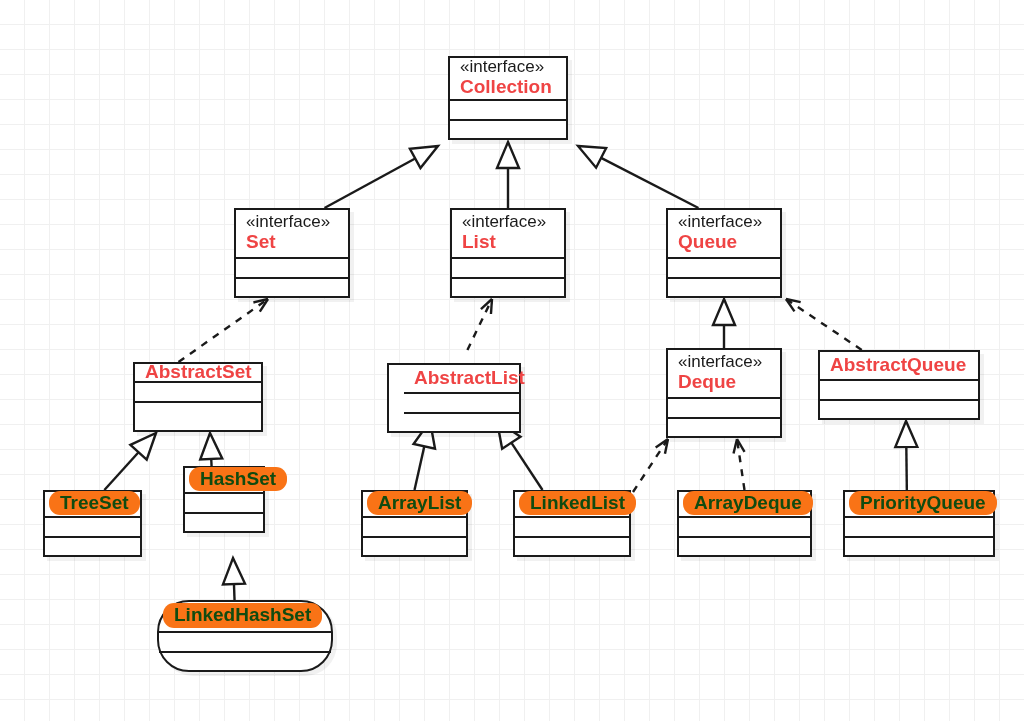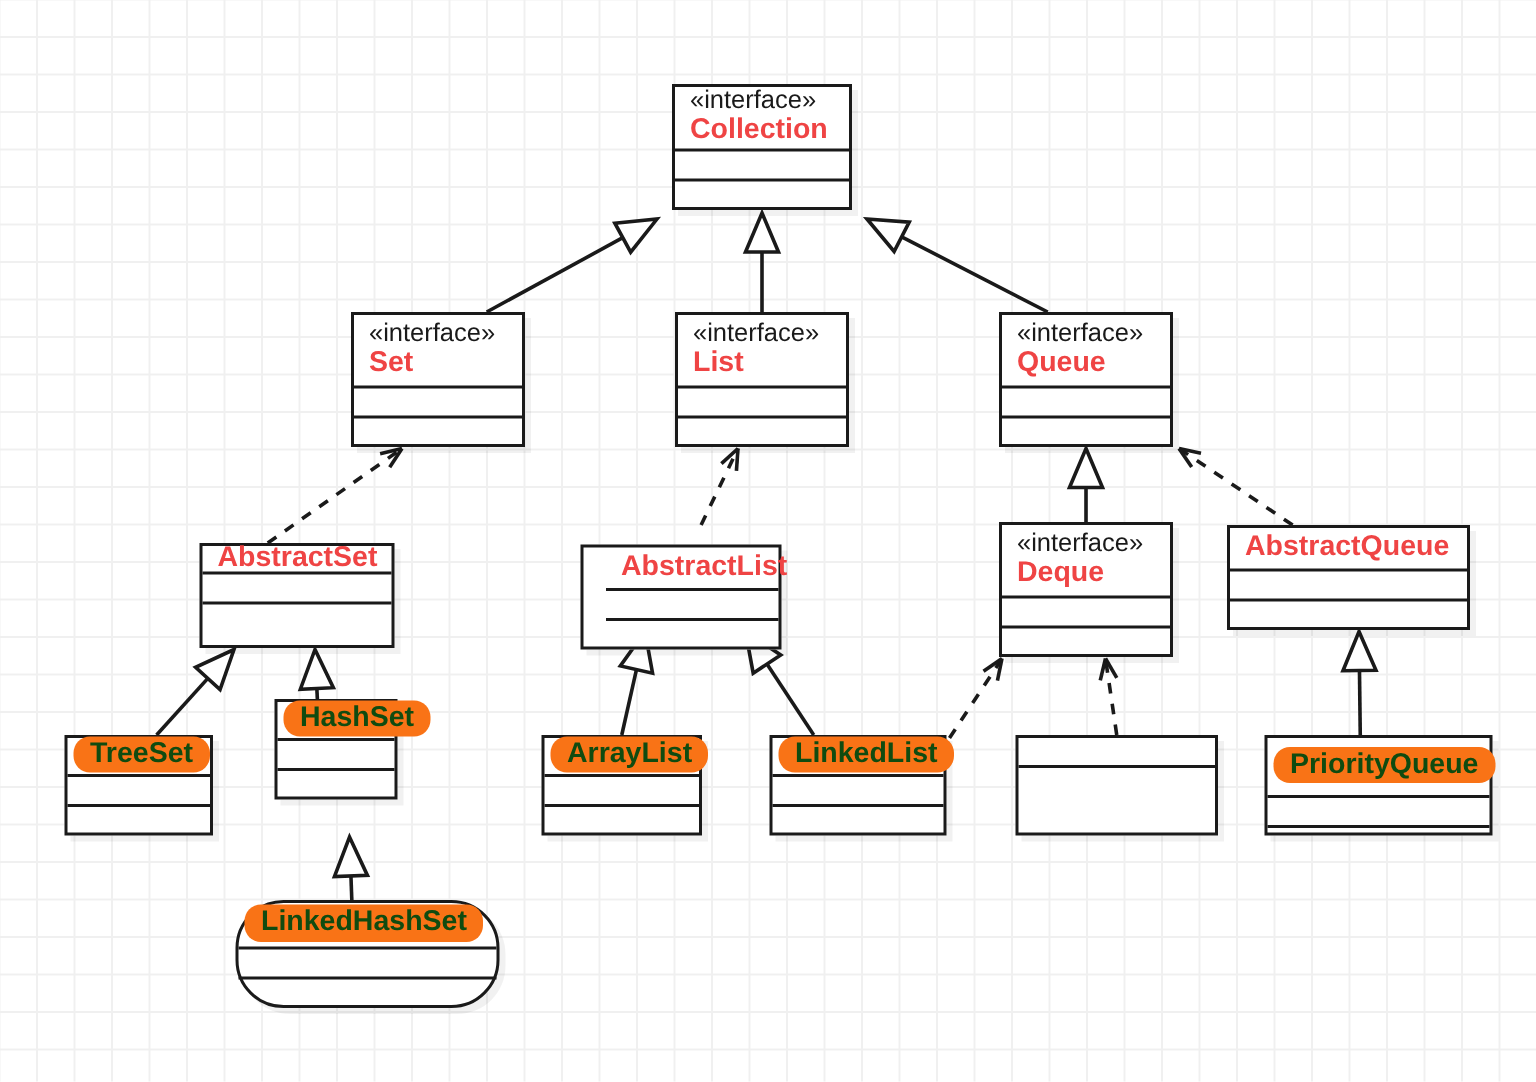--- a/index.html
+++ b/index.html
@@ -217,25 +217,28 @@
         <div class="ops"></div>
       </div>
       <div class="node" style="left: 513px; top: 490px; width: 118px; height: 67px;">
         <div class="hdr" style="height:26px">
           <span class="cname hl">LinkedList</span>
         </div>
         <div class="attrs"></div>
         <div class="ops"></div>
       </div>
       <div class="node" style="left: 677px; top: 490px; width: 135px; height: 67px;">
+        <div class="hdr" style="height:26px">
+          <span class="cname hl">ArrayDeque</span>
+        </div>
         <div class="attrs"></div>
         <div class="ops"></div>
       </div>
       <div class="node" style="left: 843px; top: 490px; width: 152px; height: 67px;">
-        <div class="hdr" style="height:40px">
+        <div class="hdr" style="height:26px">
           <span class="cname hl">PriorityQueue</span>
         </div>
         <div class="attrs"></div>
         <div class="ops"></div>
       </div>
       <div class="node" style="left: 157px; top: 600px; width: 176px; height: 72px; border-radius: 32px;">
         <div class="hdr" style="height:31px">
           <span class="cname hl">LinkedHashSet</span>
         </div>
         <div class="attrs"></div>

